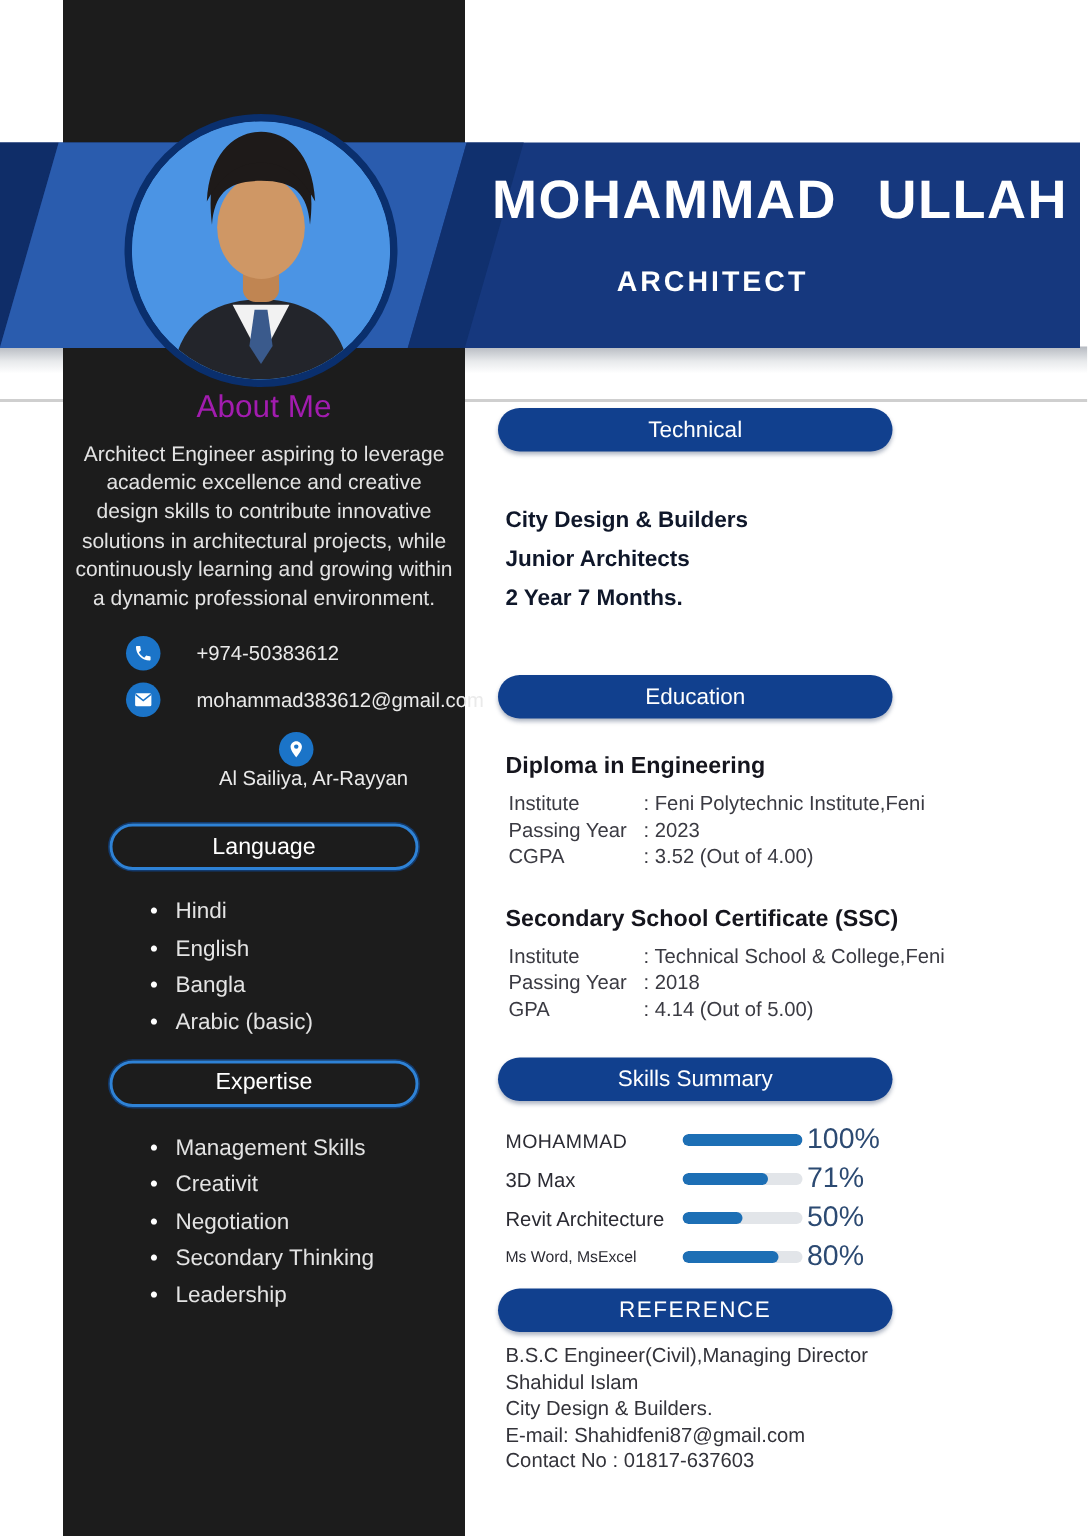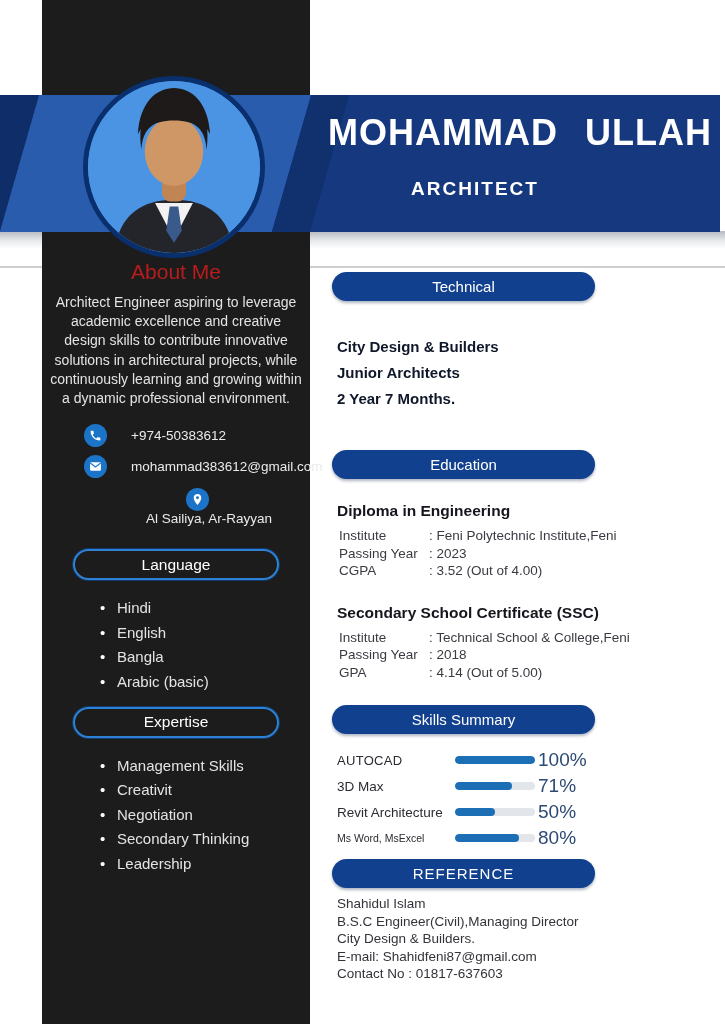--- a/index.html
+++ b/index.html
@@ -29,21 +29,21 @@
   .band-role { position:absolute; left:300px; top:178px; width:350px; text-align:center;
                color:#ffffff; font-size:19px; font-weight:bold; letter-spacing:2px; z-index:4; }
 
   
   .photo { position:absolute; left:83px; top:76px; width:182px; height:182px; border-radius:50%;
            border:5px solid #0a2f6d; overflow:hidden; background:#4b94e4; z-index:5; }
   .photo svg { display:block; width:100%; height:100%; }
 
   
   .side-content { position:absolute; left:42px; top:254px; width:268px; z-index:6; color:#e8e8e8; }
-  .about-heading { margin-top:6px; text-align:center; color:#b91c1c; font-size:21px; font-weight:normal; }
+  .about-heading { margin-top:6px; text-align:center; color:#a21caf; font-size:21px; font-weight:normal; }
   .about-text { margin-top:9px; padding:0 7px; text-align:center; font-size:14px; line-height:19.2px; color:#e3e3e3; }
 
   .contacts { margin-top:14px; padding-left:42px; }
   .contact-row { display:flex; align-items:center; margin-bottom:5px; min-height:26px; }
   .contact-row.loc { margin-top:9px;flex-direction:column; }
   .icon-circle { flex:0 0 23px; width:23px; height:23px; border-radius:50%; background:#1b74c8;
                  display:flex; align-items:center; justify-content:center; }
   .icon-circle svg { width:13px; height:13px; }
   .contact-text { margin-left:24px; font-size:13.5px; color:#eaeaea; white-space:nowrap; }
 
@@ -217,21 +217,21 @@
             <span>: 4.14 (Out of 5.00)</span>
           </div>
         </div>
       </div>
 
     <div class="section-pill pill-skills">
       <span>Skills Summary</span>
     </div>
     <div class="skills-block" id="skills-block">
         <div class="skill-row">
-          <span class="skill-label">AUTOCAD</span>
+          <span class="skill-label">MOHAMMAD</span>
           <div class="skill-track">
             <div class="skill-fill" style="width: 100%;"></div>
           </div>
           <span class="skill-pct">100%</span>
         </div>
         <div class="skill-row">
           <span class="skill-label">3D Max</span>
           <div class="skill-track">
             <div class="skill-fill" style="width: 71%;"></div>
           </div>
@@ -250,21 +250,21 @@
             <div class="skill-fill" style="width: 80%;"></div>
           </div>
           <span class="skill-pct">80%</span>
         </div>
       </div>
 
     <div class="section-pill pill-reference">
       <span>REFERENCE</span>
     </div>
     <div class="ref-lines" id="reference-lines">
+        <div>B.S.C Engineer(Civil),Managing Director</div>
         <div>Shahidul Islam</div>
-        <div>B.S.C Engineer(Civil),Managing Director</div>
         <div>City Design &amp; Builders.</div>
         <div>E-mail: Shahidfeni87@gmail.com</div>
         <div>Contact No : 01817-637603</div>
       </div>
   </div>
 
 </div>
 
 </body></html>

